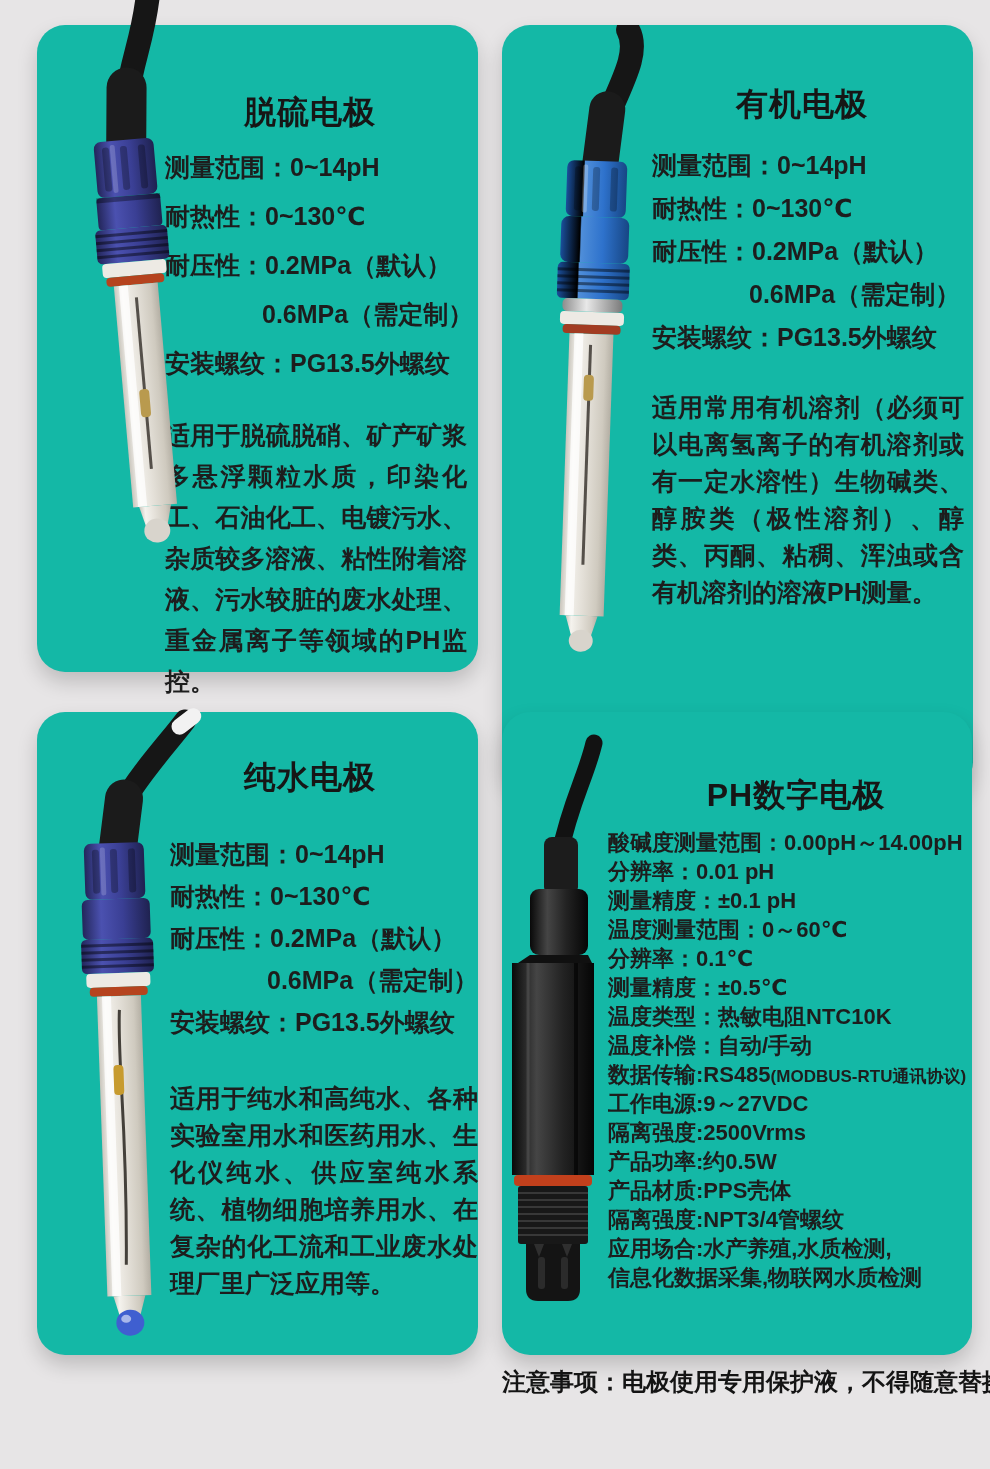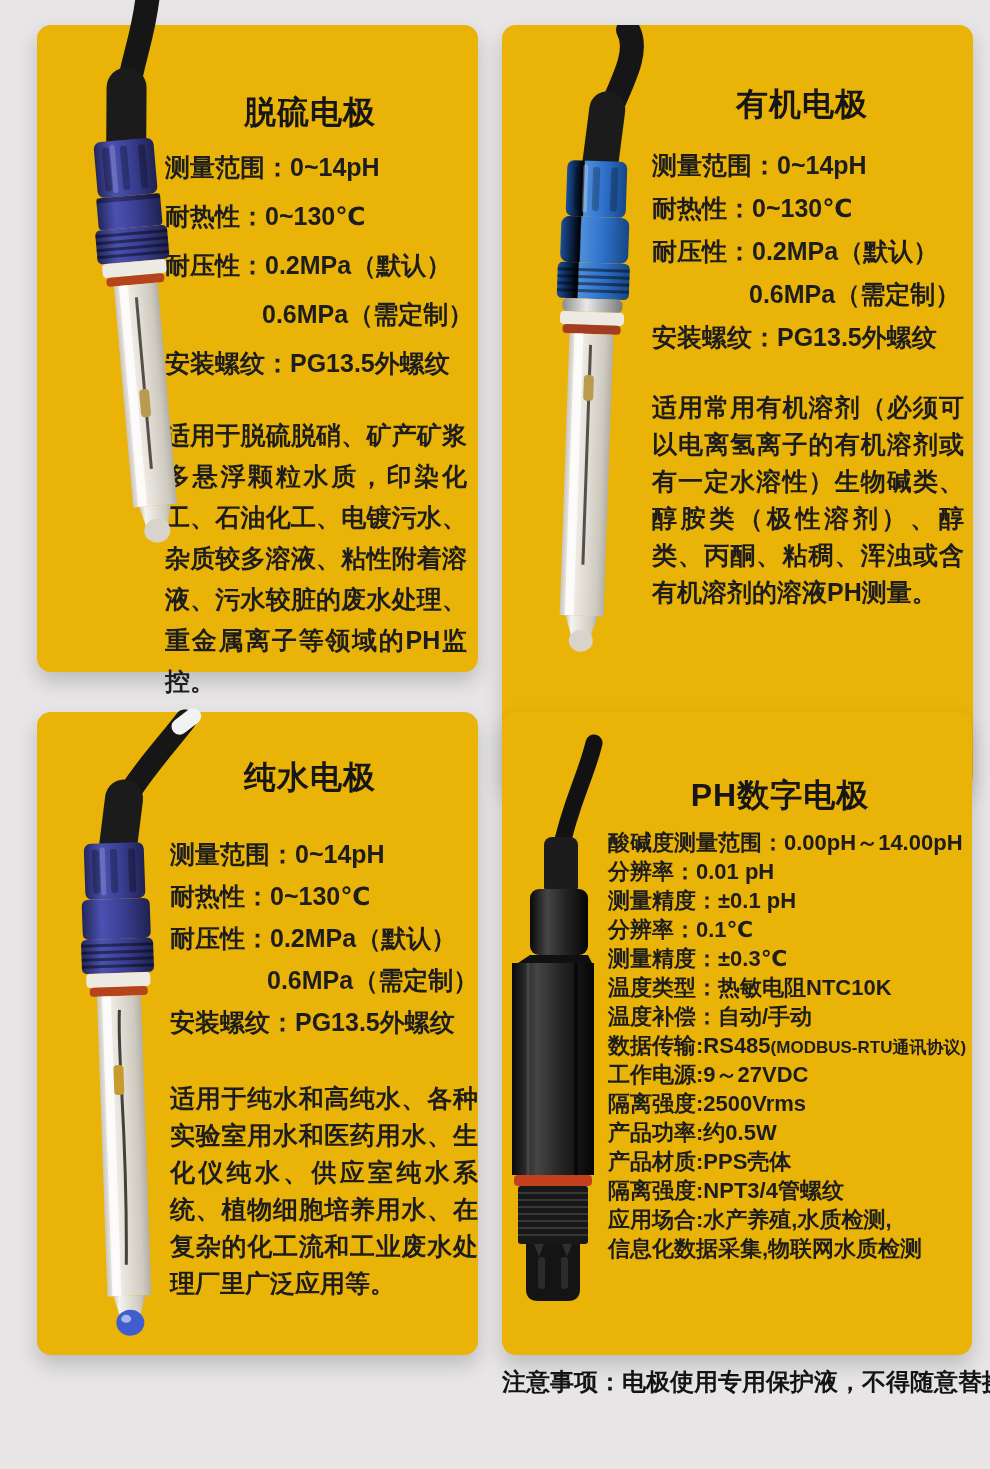--- a/index.html
+++ b/index.html
@@ -3,21 +3,21 @@
 <meta charset="utf-8">
 <style>
   html,body{margin:0;padding:0;}
   body{
     width:990px;height:1469px;position:relative;overflow:hidden;
     background:#e7e5e6;
     font-family:"Liberation Sans","DejaVu Sans",sans-serif;
     color:#1d1d1d;
   }
   .card{
-    position:absolute;background:#eab308;border-radius:14px;
+    position:absolute;background:#14b8a6;border-radius:28px;
     box-shadow:0 10px 20px rgba(0,0,0,0.18);
   }
   #card1{left:37px;top:25px;width:441px;height:647px;}
   #card2{left:502px;top:25px;width:471px;height:765px;}
   #card3{left:37px;top:712px;width:441px;height:643px;}
   #card4{left:502px;top:712px;width:470px;height:643px;}
   .photo{position:absolute;pointer-events:none;}
   .card-title{
     position:absolute;font-size:32px;font-weight:700;text-align:center;
     letter-spacing:1px;color:#161616;white-space:nowrap;
@@ -75,27 +75,28 @@
     <div class="spec-line">测量范围：0~14pH</div>
     <div class="spec-line">耐热性：0~130℃</div>
     <div class="spec-line">耐压性：0.2MPa（默认）</div>
     <div class="spec-line indent">0.6MPa（需定制）</div>
     <div class="spec-line">安装螺纹：PG13.5外螺纹</div>
   </div>
   <div class="desc" style="left:133px;top:336px;width:308px;">适用于纯水和高纯水、各种实验室用水和医药用水、生化仪纯水、供应室纯水系统、植物细胞培养用水、在复杂的化工流和工业废水处理厂里广泛应用等。</div>
 </div>
 
 <div class="card" id="card4">
-  <div class="card-title" style="left:106px;top:62px;width:344px;">PH数字电极</div>
+  <div class="card-title" style="left:122px;top:62px;width:344px;">PH数字电极</div>
   <div class="specs" style="left:106px;top:116px;">
     <div class="spec-line">酸碱度测量范围：0.00pH～14.00pH</div>
     <div class="spec-line">分辨率：0.01 pH</div>
     <div class="spec-line">测量精度：±0.1 pH</div>
+    <div class="spec-line">温度测量范围：0～60℃</div>
     <div class="spec-line">分辨率：0.1℃</div>
-    <div class="spec-line">测量精度：±0.3℃</div>
+    <div class="spec-line">测量精度：±0.5℃</div>
     <div class="spec-line">温度类型：热敏电阻NTC10K</div>
     <div class="spec-line">温度补偿：自动/手动</div>
     <div class="spec-line"><span>数据传输:RS485</span><span class="small-suffix">(MODBUS-RTU通讯协议)</span></div>
     <div class="spec-line">工作电源:9～27VDC</div>
     <div class="spec-line">隔离强度:2500Vrms</div>
     <div class="spec-line">产品功率:约0.5W</div>
     <div class="spec-line">产品材质:PPS壳体</div>
     <div class="spec-line">隔离强度:NPT3/4管螺纹</div>
     <div class="spec-line">应用场合:水产养殖,水质检测,</div>
     <div class="spec-line">信息化数据采集,物联网水质检测</div>

